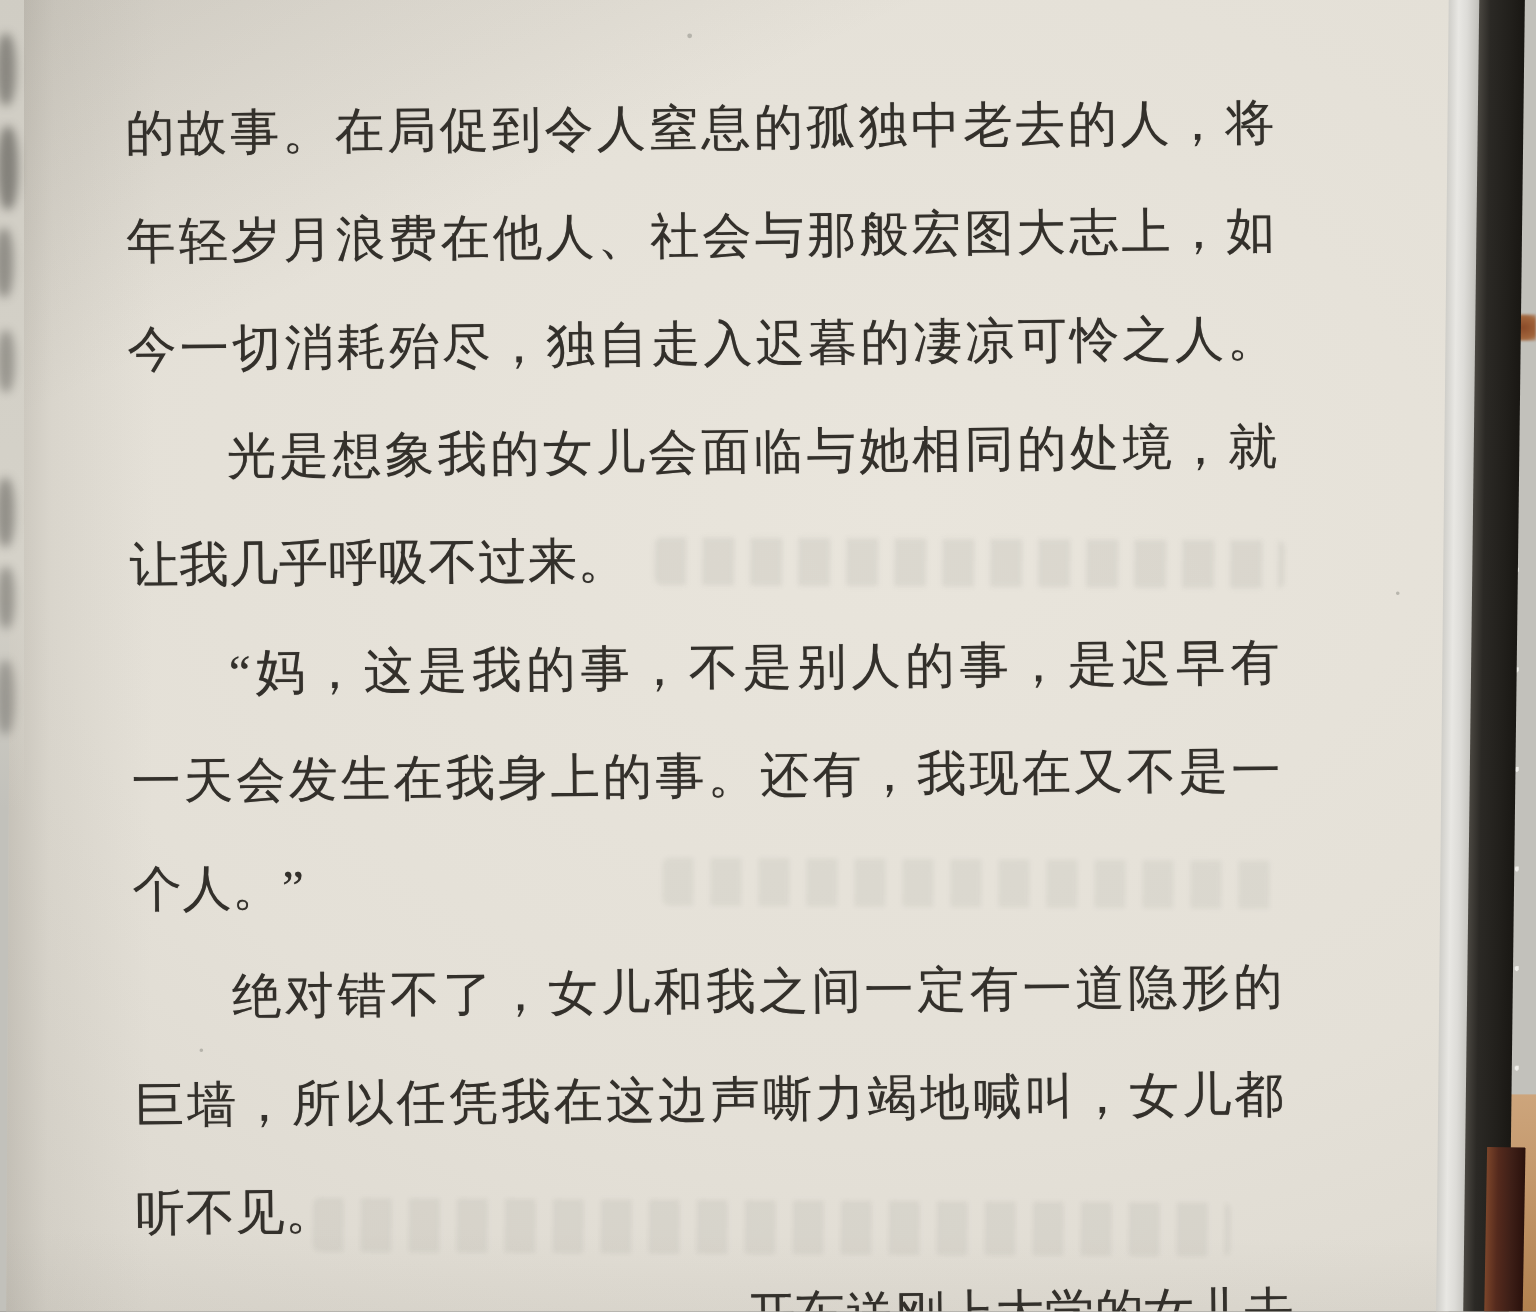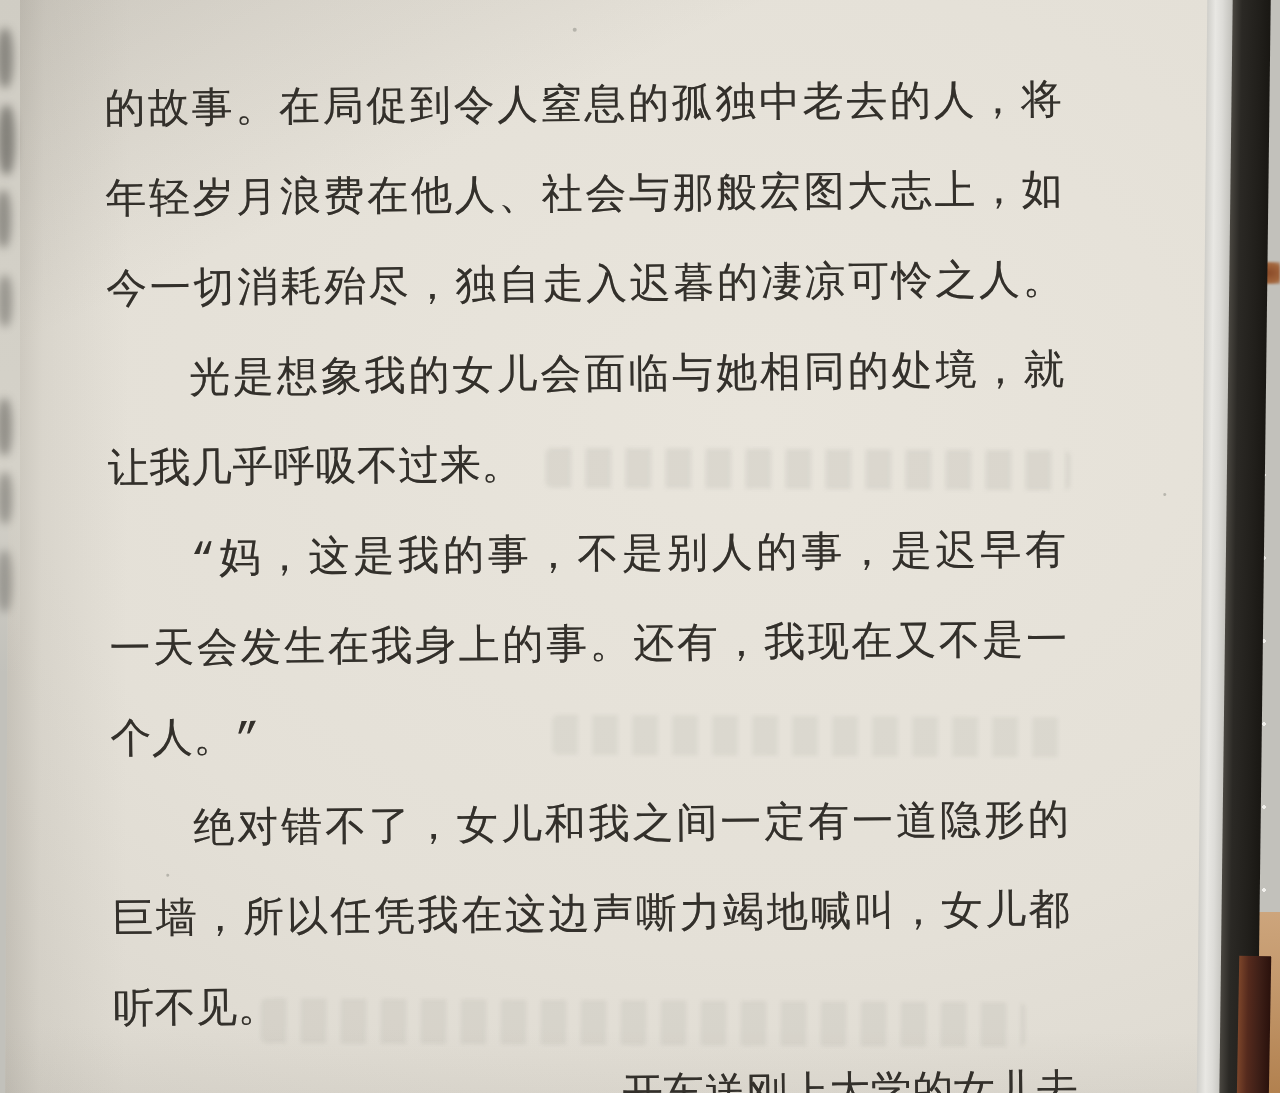--- a/index.html
+++ b/index.html
@@ -7,21 +7,21 @@
   .scene{
     position:relative;width:1280px;height:1093px;overflow:hidden;
     background-color:var(--floor,#c2c1bb);
     background-image:
       radial-gradient(circle 3px at 12px 18px, var(--floor-speck,#90908a) 98%, transparent),
       radial-gradient(circle 2px at 38px 45px, #a8a7a0 98%, transparent),
       radial-gradient(circle 2.5px at 60px 12px, #8b8b84 98%, transparent),
       radial-gradient(circle 2px at 25px 60px, #f0efeb 98%, transparent),
       radial-gradient(circle 1.5px at 50px 30px, #8f8f88 98%, transparent);
     background-size:73px 79px,67px 71px,83px 61px,59px 83px,47px 53px;
-    font-family:Liberation Mono, monospace;
+    font-family:Liberation Serif, serif;
   }
   .floor-tan{position:absolute;left:1246px;top:912px;width:34px;height:181px;
     background:linear-gradient(180deg,#cda57c,var(--tan,#c3986c) 40%,#b2814f);}
   .brown-smudge{position:absolute;left:1252px;top:262px;width:28px;height:22px;
     background:radial-gradient(ellipse at 60% 50%, #8a4a28 0%, #a2663d 60%, transparent 100%);
     filter:blur(1px);}
   .page{
     position:absolute;left:8px;top:-20px;width:1202px;height:1140px;
     transform:rotate(0.3deg);
     background:

